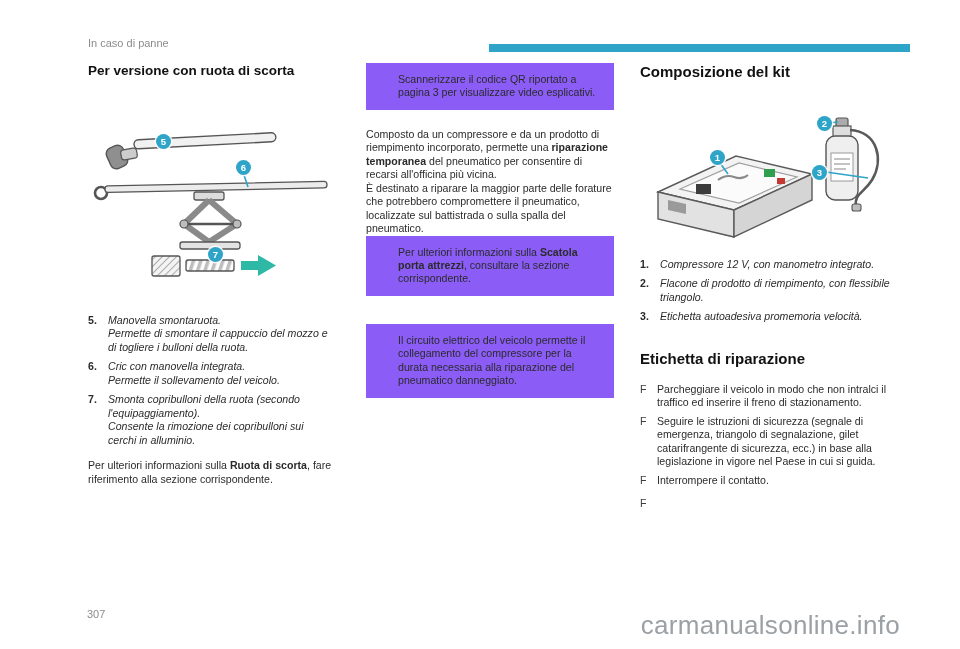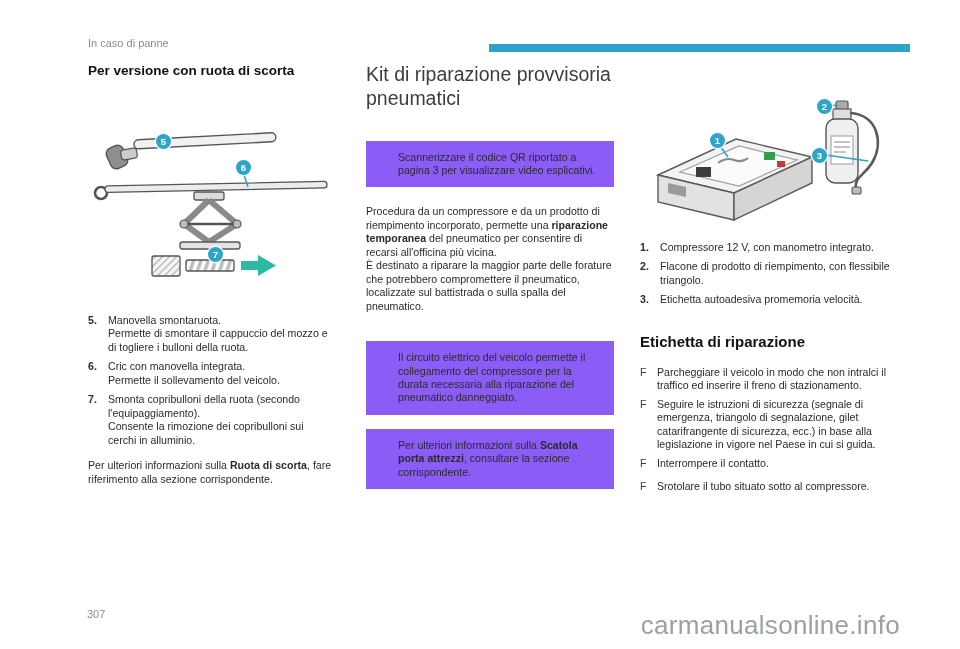--- a/index.html
+++ b/index.html
@@ -29,21 +29,21 @@
 
   .callout {
     position:absolute; width:15px; height:15px; border-radius:50%;
     background:#2ea4c8; color:#fff; font-size:9.5px; font-weight:bold;
     display:flex; align-items:center; justify-content:center; z-index:2;
     box-shadow:0 0 0 1.5px rgba(255,255,255,.9);
   }
 
   .num-item { display:flex; margin-bottom:6px; }
   .num { font-weight:bold; width:20px; flex:none; }
-  .num-text { flex:1; }
+  .num-text { flex:1;font-style:italic; }
 
   .note { margin-top:12px; }
 
   .info-box {
     position:relative; background:#8b5cf6; padding:10px 12px 10px 32px;
     font-size:10.6px; line-height:1.27; color:#2b2b2b;
   }
   .info-box-1 { margin-bottom:18px; }
   .info-box-2 { margin-top:28px; margin-bottom:14px; }
   .info-icon { position:absolute; left:13px; top:11px; width:6px; }
@@ -133,42 +133,42 @@
         <span class="num">7.</span>
         <span class="num-text pre">Smonta copribulloni della ruota (secondo l'equipaggiamento).
 Consente la rimozione dei copribulloni sui cerchi in alluminio.</span>
       </div>
     </div>
 
     <div class="body-text note"><span>Per ulteriori informazioni sulla </span><span style="font-weight: bold;">Ruota di scorta</span><span>, fare riferimento alla sezione corrispondente.</span></div>
   </div>
 
   <div class="col col2">
-    <div class="h-kit">Kit di riparazione provvisoria pneumatici</div>
 
     <div class="info-box info-box-1">
       <span class="info-icon"><span class="dot"></span><span class="bar"></span></span>
       <span class="pre">Scannerizzare il codice QR riportato a pagina 3 per visualizzare video esplicativi.</span>
     </div>
 
-    <div class="body-text pre"><span>Procedura da un compressore e da un prodotto di riempimento incorporato, permette una </span><span style="font-weight: bold;">riparazione temporanea</span><span> del pneumatico per consentire di recarsi all'officina più vicina.
+    <div class="body-text pre"><span>Composto da un compressore e da un prodotto di riempimento incorporato, permette una </span><span style="font-weight: bold;">riparazione temporanea</span><span> del pneumatico per consentire di recarsi all'officina più vicina.
 È destinato a riparare la maggior parte delle forature che potrebbero compromettere il pneumatico, localizzate sul battistrada o sulla spalla del pneumatico.</span></div>
+
+    <div class="info-box">
+      <span class="info-icon"><span class="dot"></span><span class="bar"></span></span>
+      <span class="pre"><span>Per ulteriori informazioni sulla </span><span style="font-weight: bold;">Scatola porta attrezzi</span><span>, consultare la sezione corrispondente.</span></span>
+    </div>
 
     <div class="info-box info-box-2">
       <span class="info-icon"><span class="dot"></span><span class="bar"></span></span>
       <span class="pre">Il circuito elettrico del veicolo permette il collegamento del compressore per la durata necessaria alla riparazione del pneumatico danneggiato.</span>
     </div>
-
-    <div class="info-box">
-      <span class="info-icon"><span class="dot"></span><span class="bar"></span></span>
-      <span class="pre"><span>Per ulteriori informazioni sulla </span><span style="font-weight: bold;">Scatola porta attrezzi</span><span>, consultare la sezione corrispondente.</span></span>
-    </div>
   </div>
 
   <div class="col col3">
+    <div class="h-big">Composizione del kit</div>
 
     <div class="illus illus2">
       <svg viewBox="0 0 254 148">
         <g>
           <polygon points="18,96 96,60 172,78 94,114" fill="#f3f3f3" stroke="#5a5a5a" stroke-width="1.4"></polygon>
           <polygon points="18,96 94,114 94,141 18,123" fill="#e2e2e2" stroke="#5a5a5a" stroke-width="1.4"></polygon>
           <polygon points="94,114 172,78 172,104 94,141" fill="#d5d5d5" stroke="#5a5a5a" stroke-width="1.4"></polygon>
           <polygon points="40,93 99,67 157,81 99,107" fill="#fbfbfb" stroke="#a0a0a0" stroke-width="1.2"></polygon>
           <rect x="56" y="88" width="15" height="10" fill="#3c3c3c"></rect>
           <rect x="124" y="73" width="11" height="8" fill="#2f9e4f"></rect>
@@ -225,21 +225,20 @@
       <div class="bullet">
         <span class="bullet-glyph">F</span>
         <span class="pre">Seguire le istruzioni di sicurezza (segnale di emergenza, triangolo di segnalazione, gilet catarifrangente di sicurezza, ecc.) in base alla legislazione in vigore nel Paese in cui si guida.</span>
       </div>
       <div class="bullet">
         <span class="bullet-glyph">F</span>
         <span class="pre">Interrompere il contatto.</span>
       </div>
       <div class="bullet bullet-last">
         <span class="bullet-glyph">F</span>
-        <span class="pre">Srotolare il tubo situato sotto al compressore.</span>
       </div>
     </div>
   </div>
 
   <div class="page-num">307</div>
   <div class="watermark">carmanualsonline.info</div>
 
 </div>
 
 </body></html>

